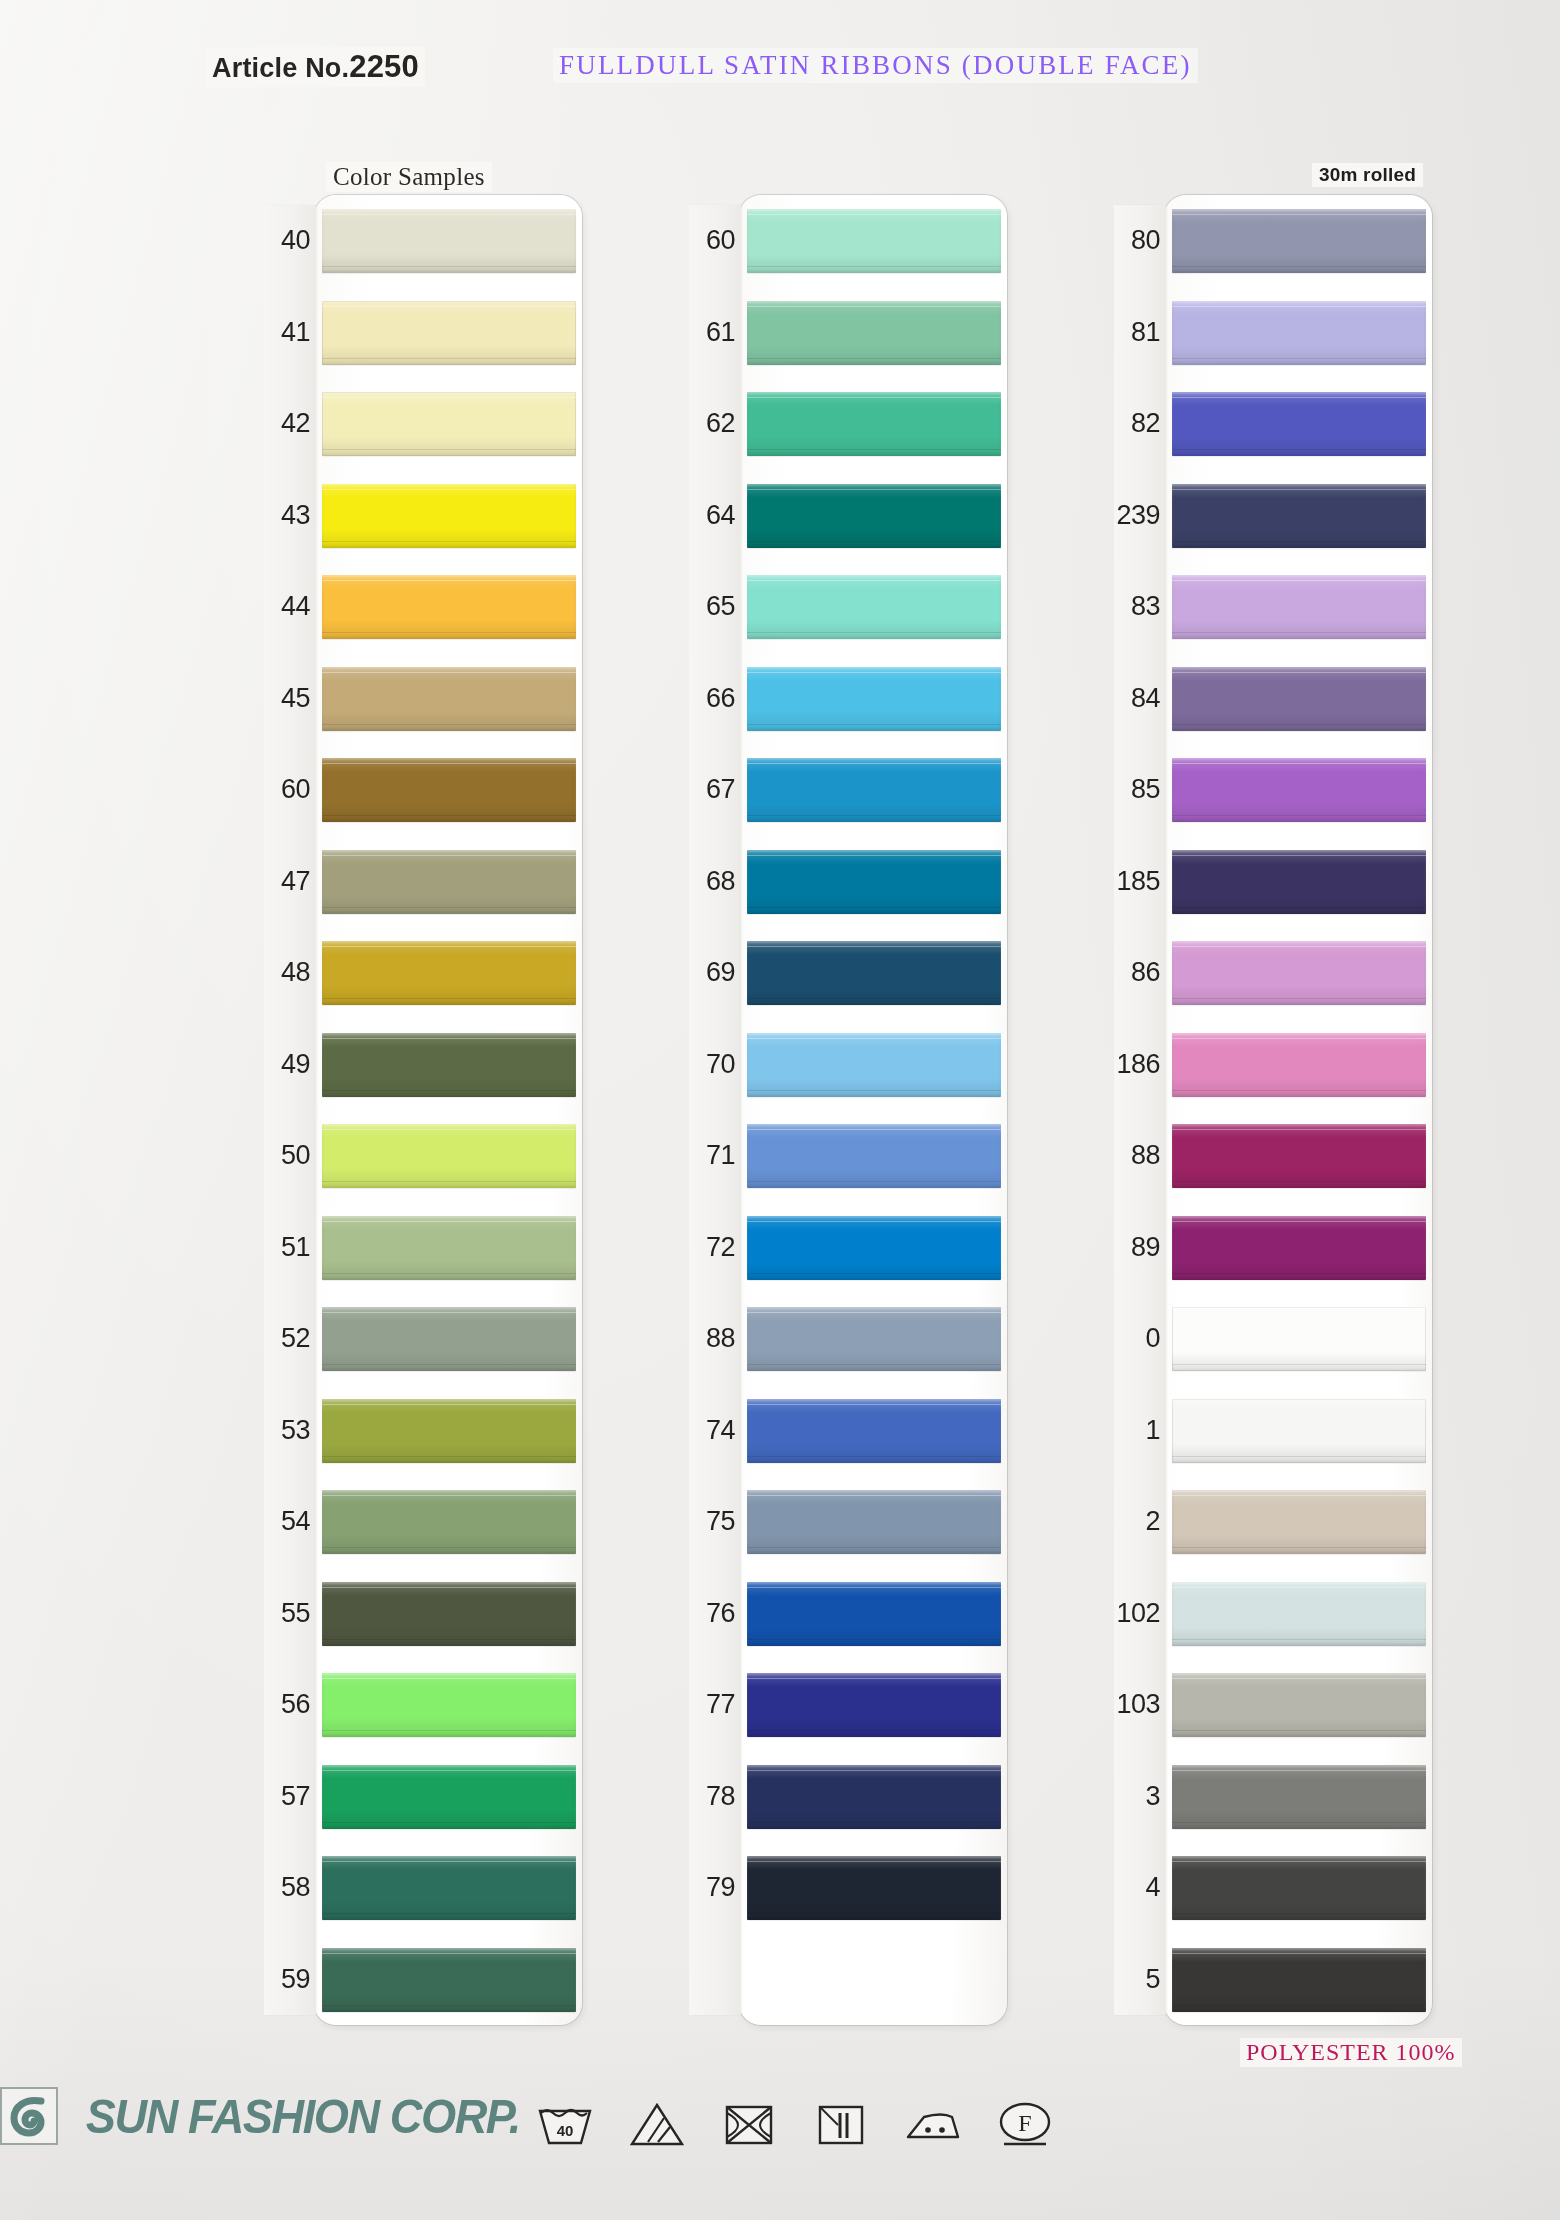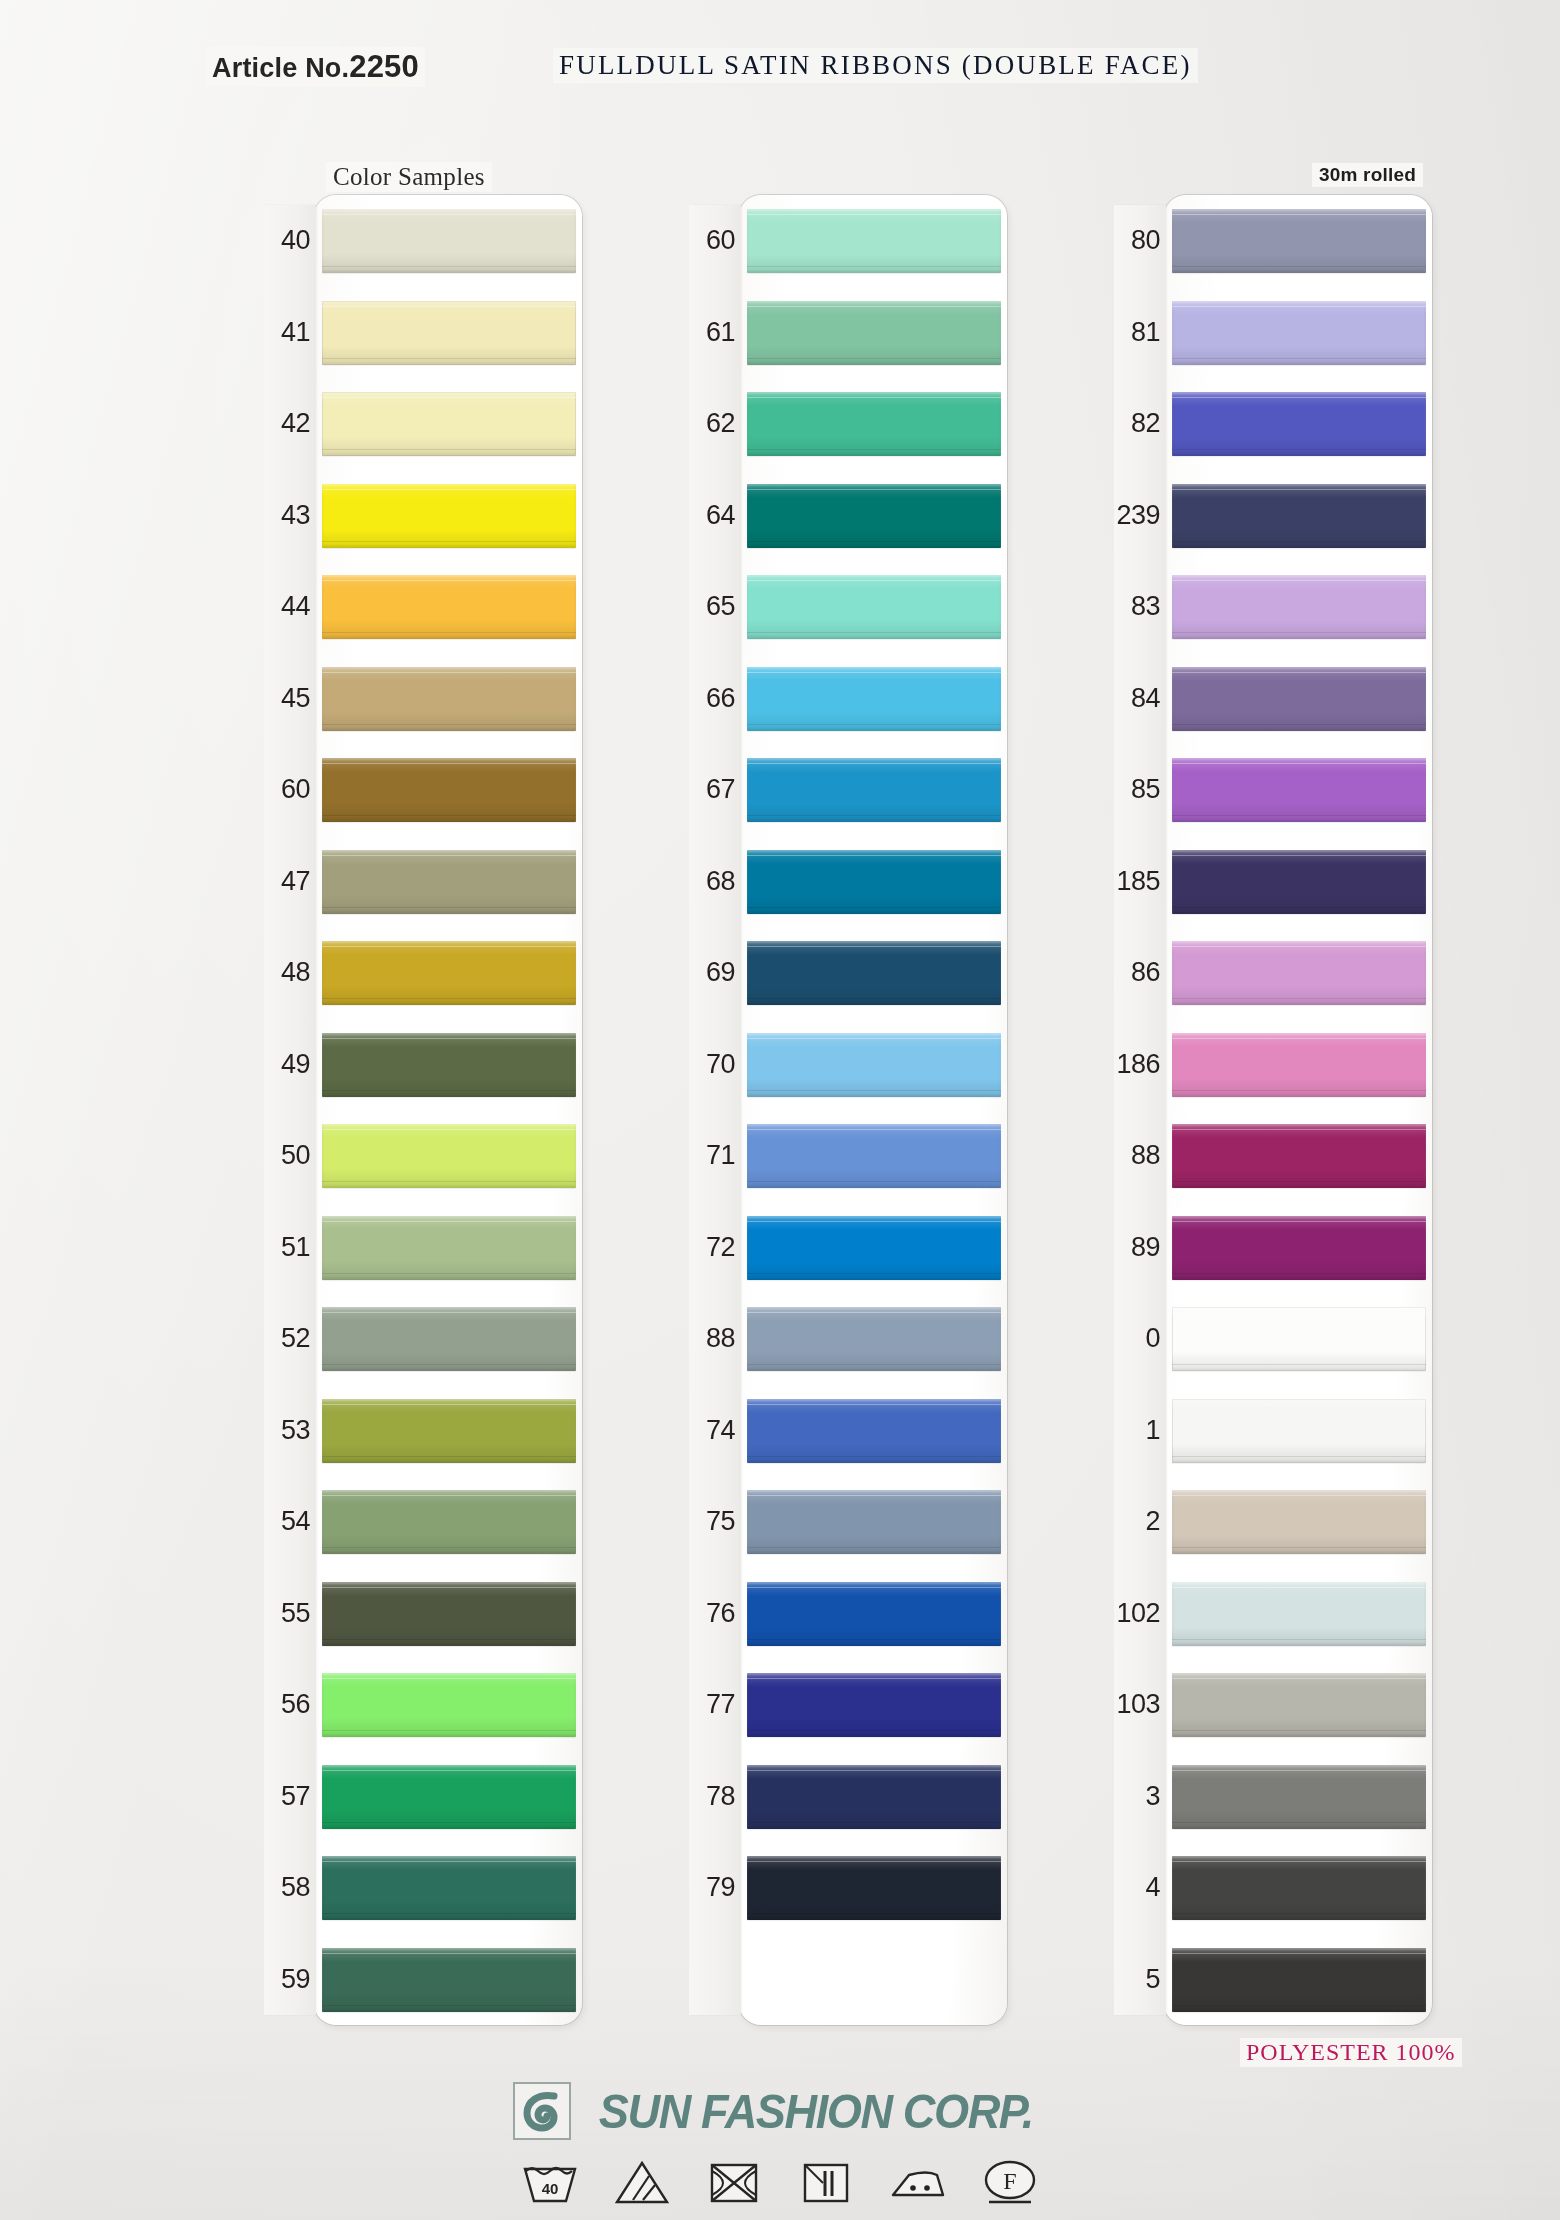--- a/index.html
+++ b/index.html
@@ -45,21 +45,21 @@
     font-size: 31px;
     font-weight: 700;
   }
   .title-main {
     position: absolute;
     left: 553px;
     top: 48px;
     font-family: "Liberation Serif", serif;
     font-size: 27px;
     font-weight: 400;
-    color: #0f172a;
+    color: #8b5cf6;
     letter-spacing: 2.2px;
     white-space: nowrap;
     background: rgba(248,247,245,0.8);
     padding: 2px 6px;
   }
 
   .label-color-samples {
     position: absolute;
     left: 326px;
     top: 162px;
@@ -199,21 +199,21 @@
     background: rgba(249,248,246,0.85);
     padding: 1px 6px;
   }
 
   .brand-block {
     position: absolute;
     left: 0;
     top: 2082px;
     width: 1560px;
     display: flex;
-    flex-direction: column;
+    flex-direction: row;
     align-items: center;
   }
   .brand-row {
     display: flex;
     align-items: center;
     gap: 14px;
   }
   .brand-mark {
     width: 58px;
     height: 58px;

